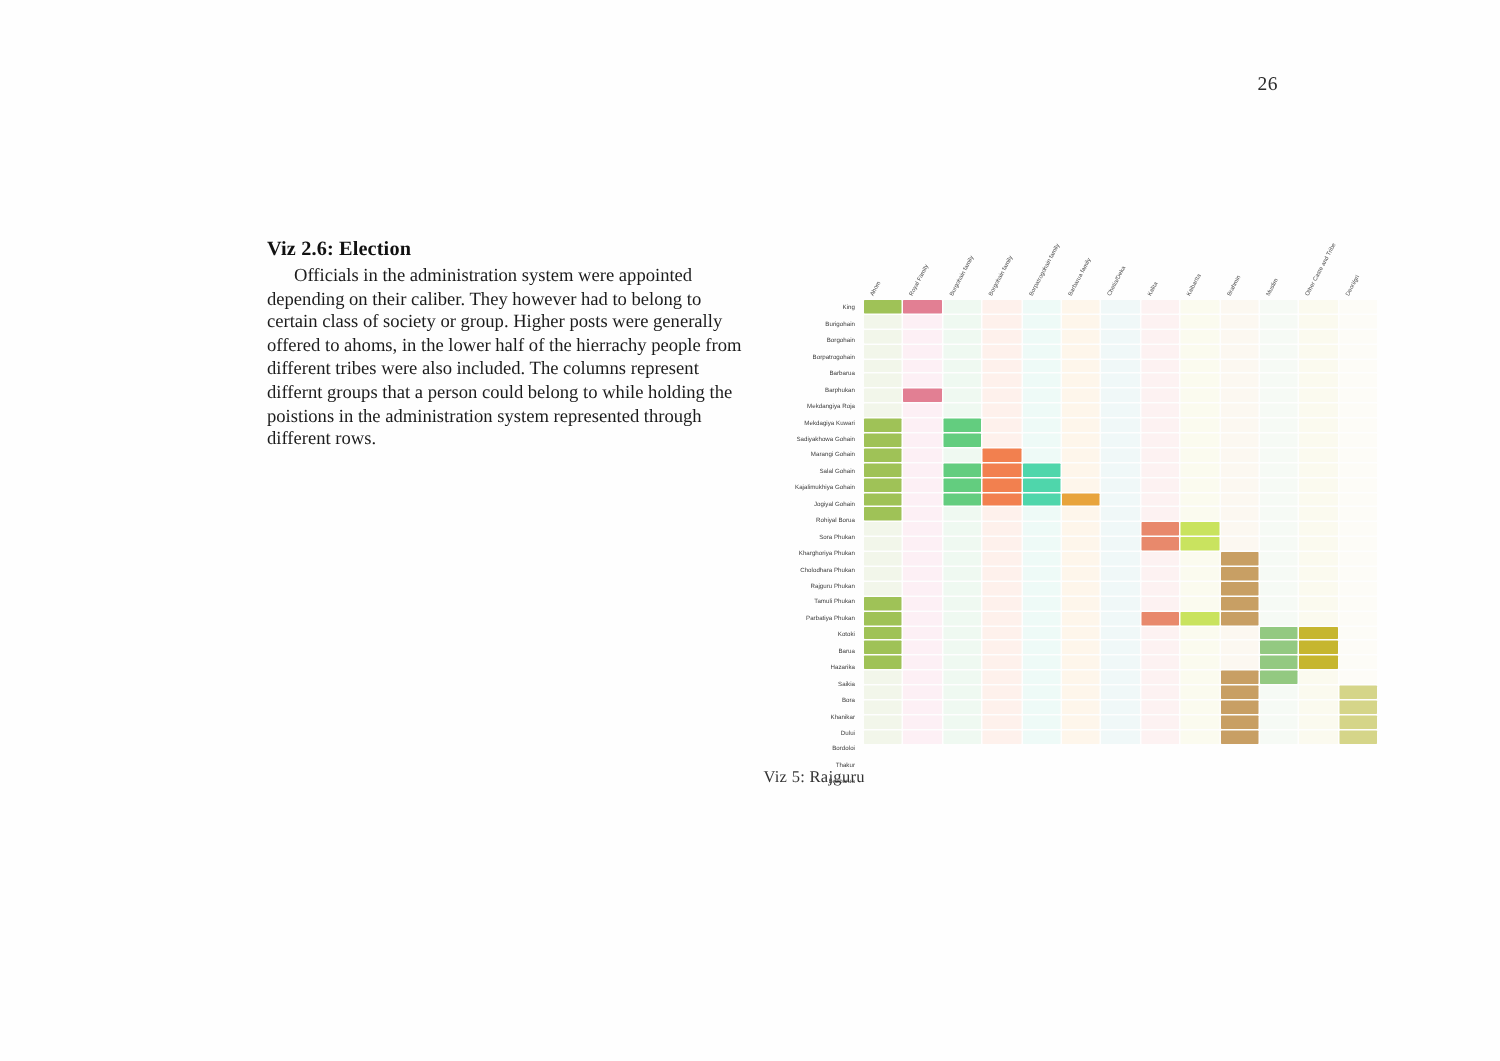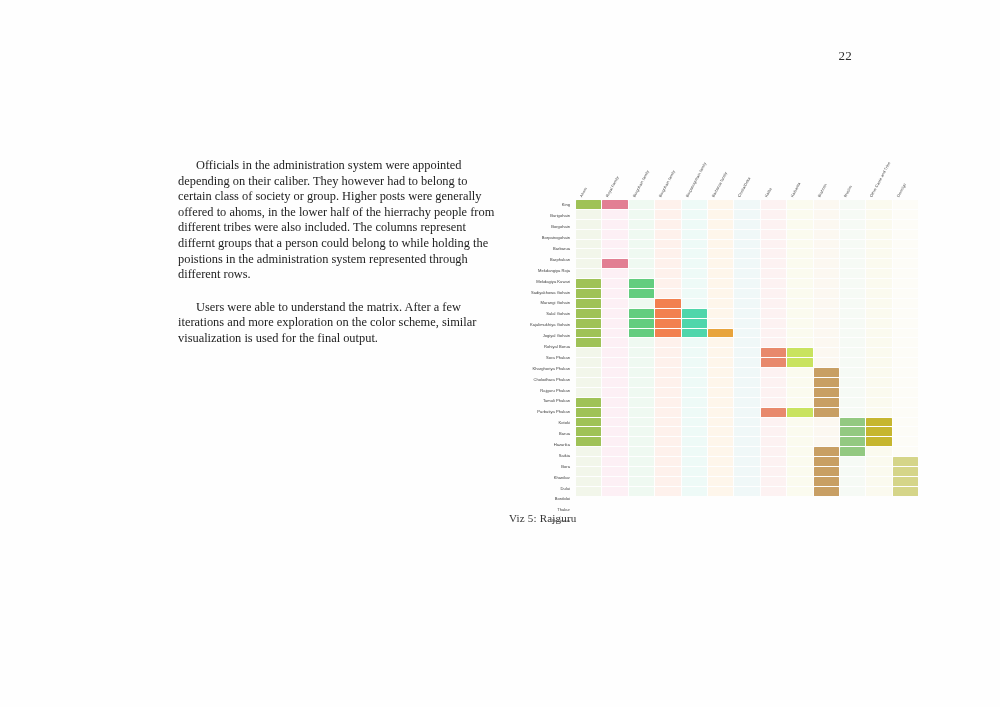--- a/index.html
+++ b/index.html
@@ -126,26 +126,26 @@
     font-size: 11px;
     color: #333;
     letter-spacing: .2px;
   }
 </style>
 </head>
 <body>
 
 <div class="page">
 
-  <div class="page-number">22</div>
+  <div class="page-number">26</div>
 
   <div class="text-col">
+    <h2 class="section-heading">Viz 2.6: Election</h2>
     <p class="body-par indent">Officials in the administration system were appointed depending on their caliber. They however had to belong to certain class of society or group. Higher posts were generally offered to ahoms, in the lower half of the hierrachy people from different tribes were also included. The columns represent differnt groups that a person could belong to while holding the poistions in the administration system represented through different rows.</p>
     <div class="par-gap"></div>
-    <p class="body-par indent">Users were able to understand the matrix. After a few iterations and more exploration on the color scheme, similar visualization is used for the final output.</p>
   </div>
 
   <div class="figure">
     <div class="matrix-wrap">
       <div class="col-headers" id="col-headers">
           <div class="col-head" style="left: 7px;">Ahom</div>
           <div class="col-head" style="left: 33.4px;">Royal Family</div>
           <div class="col-head" style="left: 59.8px;">Burgohain family</div>
           <div class="col-head" style="left: 86.2px;">Borgohain family</div>
           <div class="col-head" style="left: 112.6px;">Borpatrogohain family</div>

